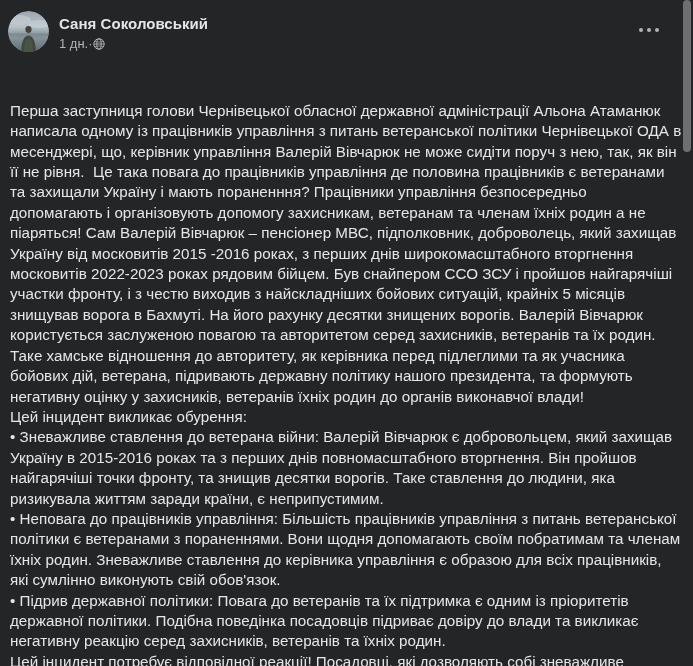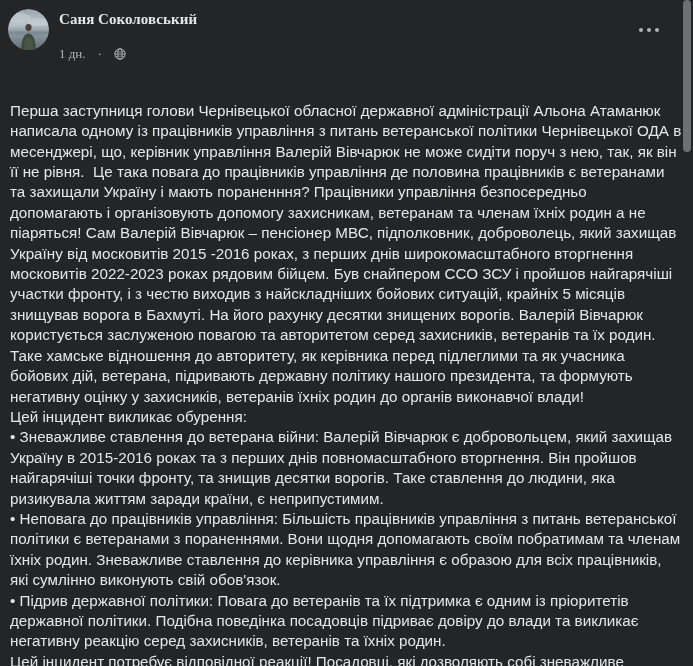--- a/index.html
+++ b/index.html
@@ -22,25 +22,24 @@
     width: 693px;
     height: 666px;
     box-sizing: border-box;
     background: #242526;
     overflow: hidden;
   }
 
   
   .post-header {
     display: flex;
-    align-items: flex-start;
+    align-items: flex-end;
     padding: 8px 8px 0 8px;
     height: 52px;
     box-sizing: border-box;
-    font-family: Liberation Serif, serif;
   }
 
   .avatar {
     width: 41px;
     height: 41px;
     border-radius: 50%;
     flex: 0 0 41px;
     overflow: hidden;
     position: relative;
     background: #3a3b3c;
@@ -62,22 +61,22 @@
     font-weight: bold;
     line-height: 20px;
     color: #e4e6eb;
     letter-spacing: 0.05px;
     white-space: nowrap;
   }
 
   .meta-row {
     display: flex;
     align-items: center;
-    gap: 12px;
-    margin-top: 16px;
+    gap: 0;
+    margin-top: 1px;
     font-size: 13px;
     line-height: 17px;
     color: #b0b3b8;
   }
   .meta-sep { color: #b0b3b8; font-size: 13px; }
   .globe-icon { display: inline-flex; align-items: center; }
   .globe-icon svg { display: block; }
 
   .more-button {
     position: absolute;

